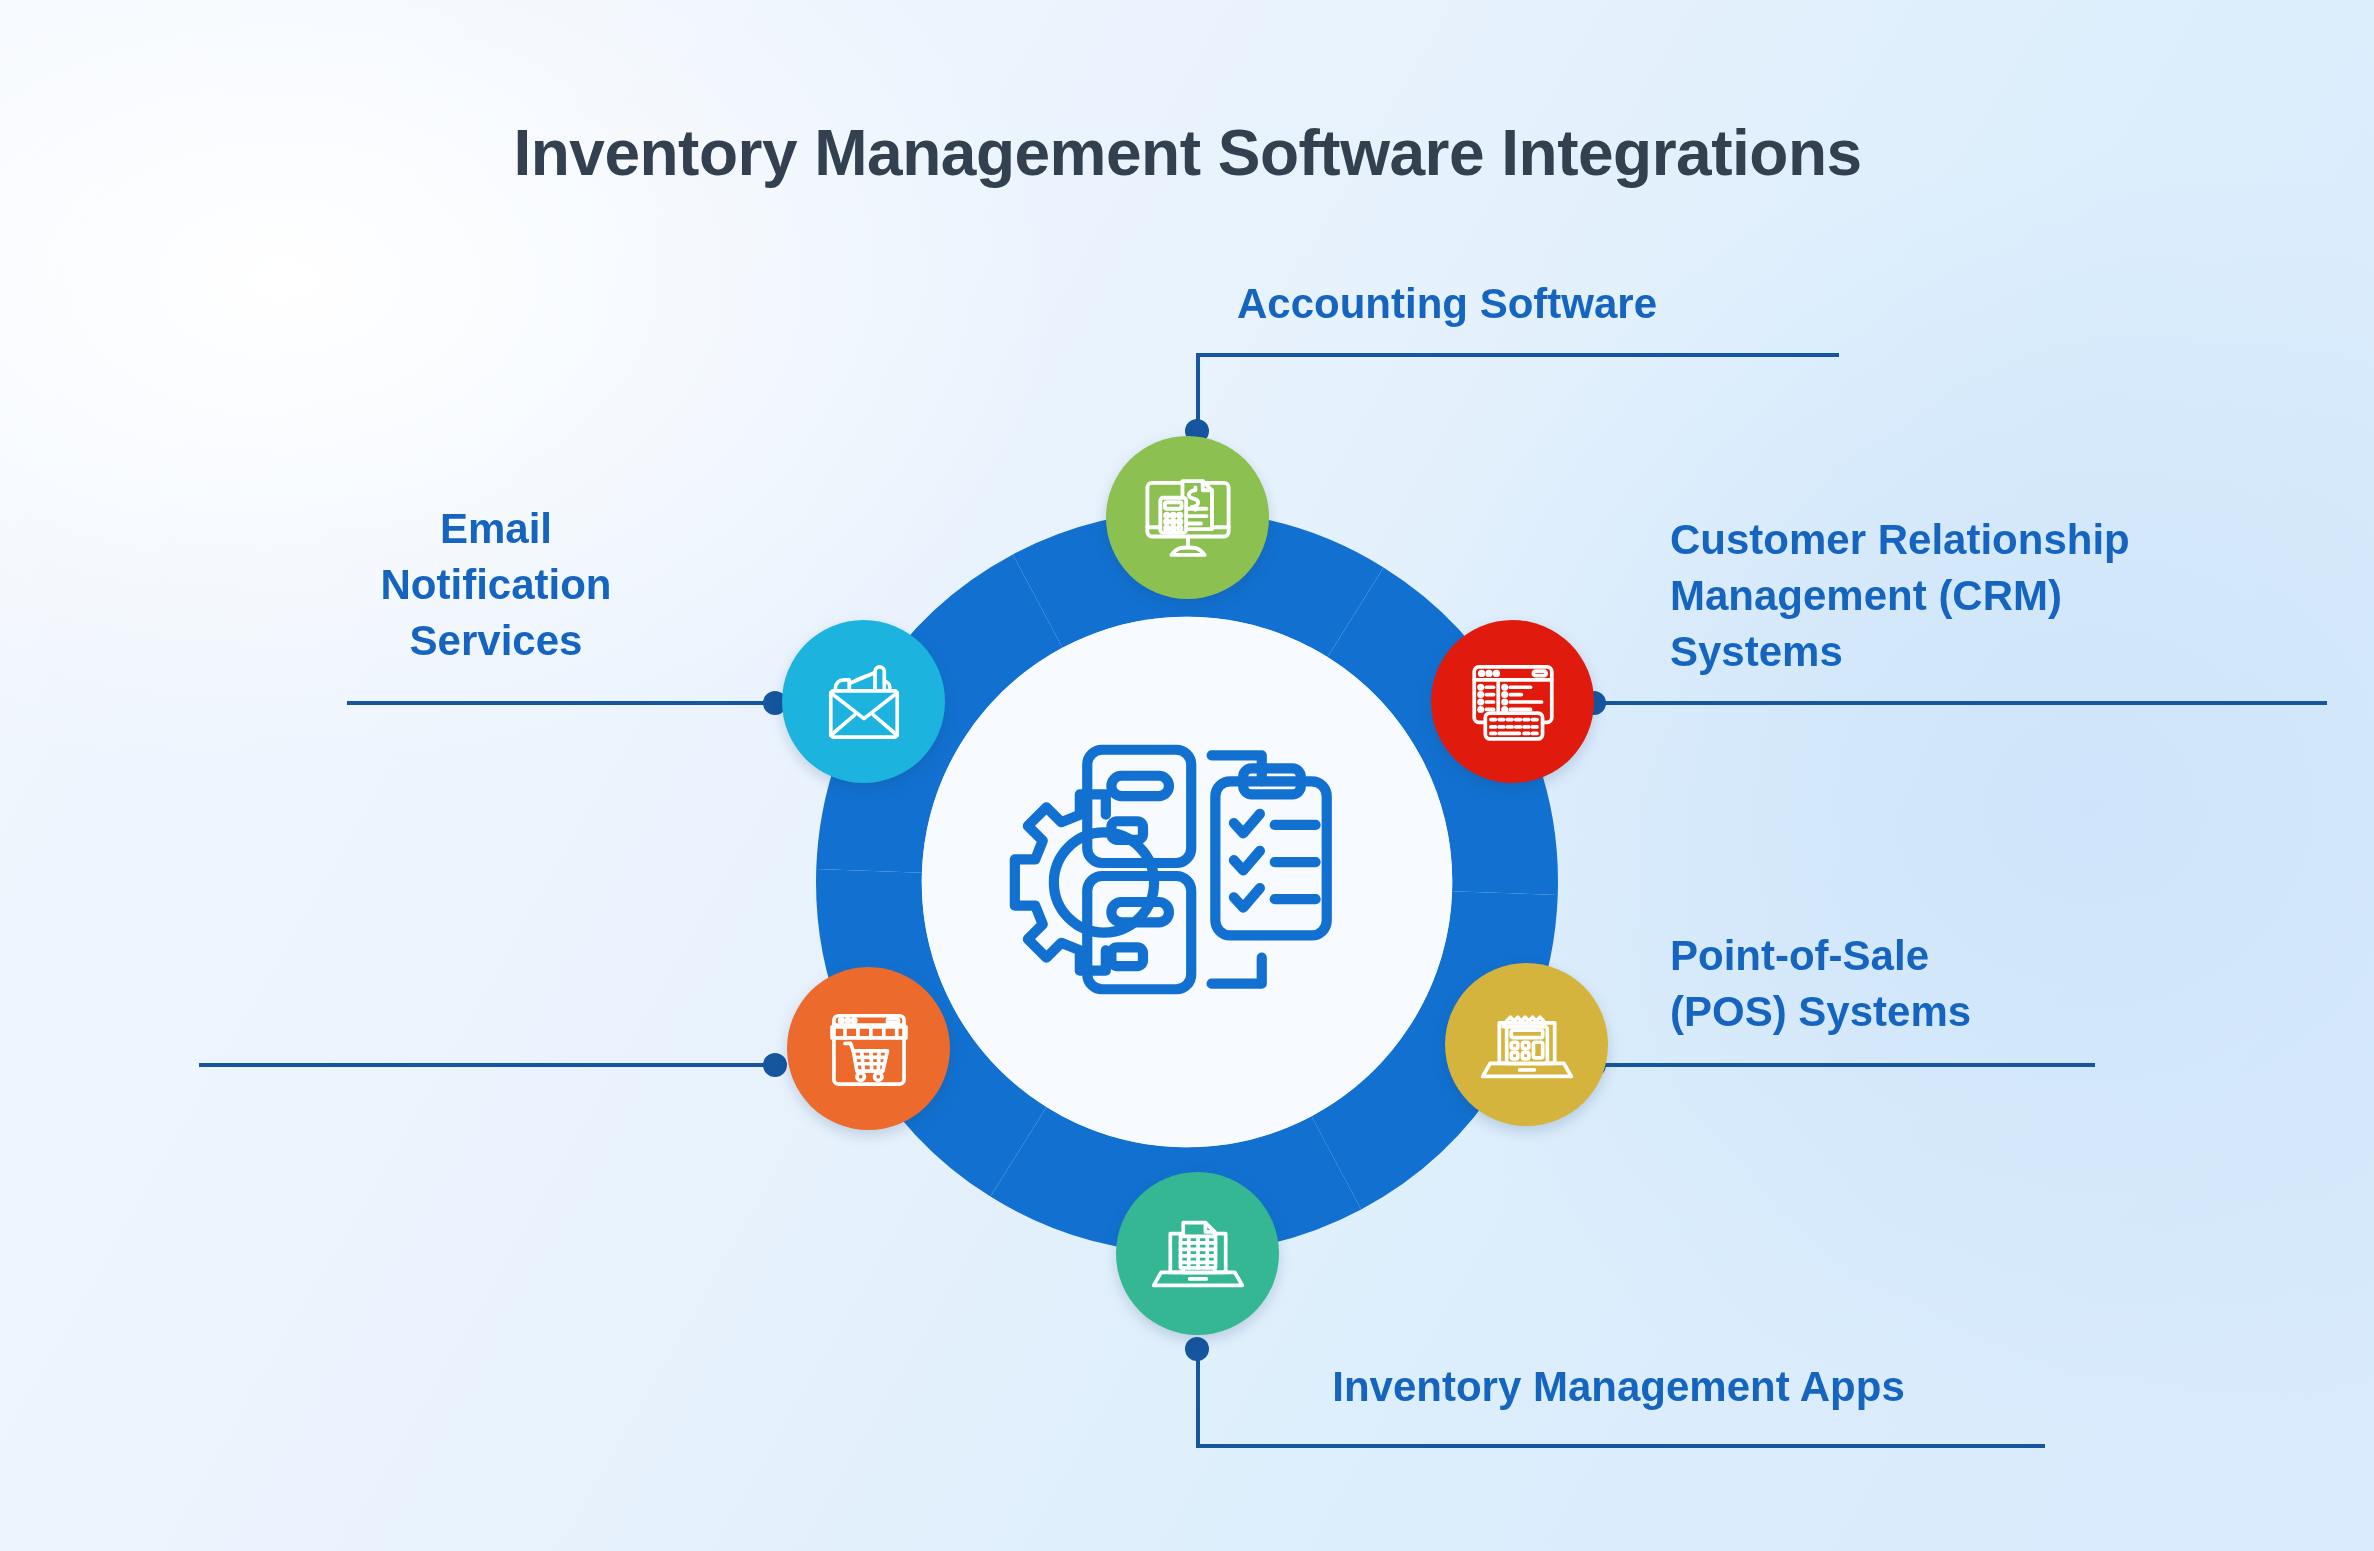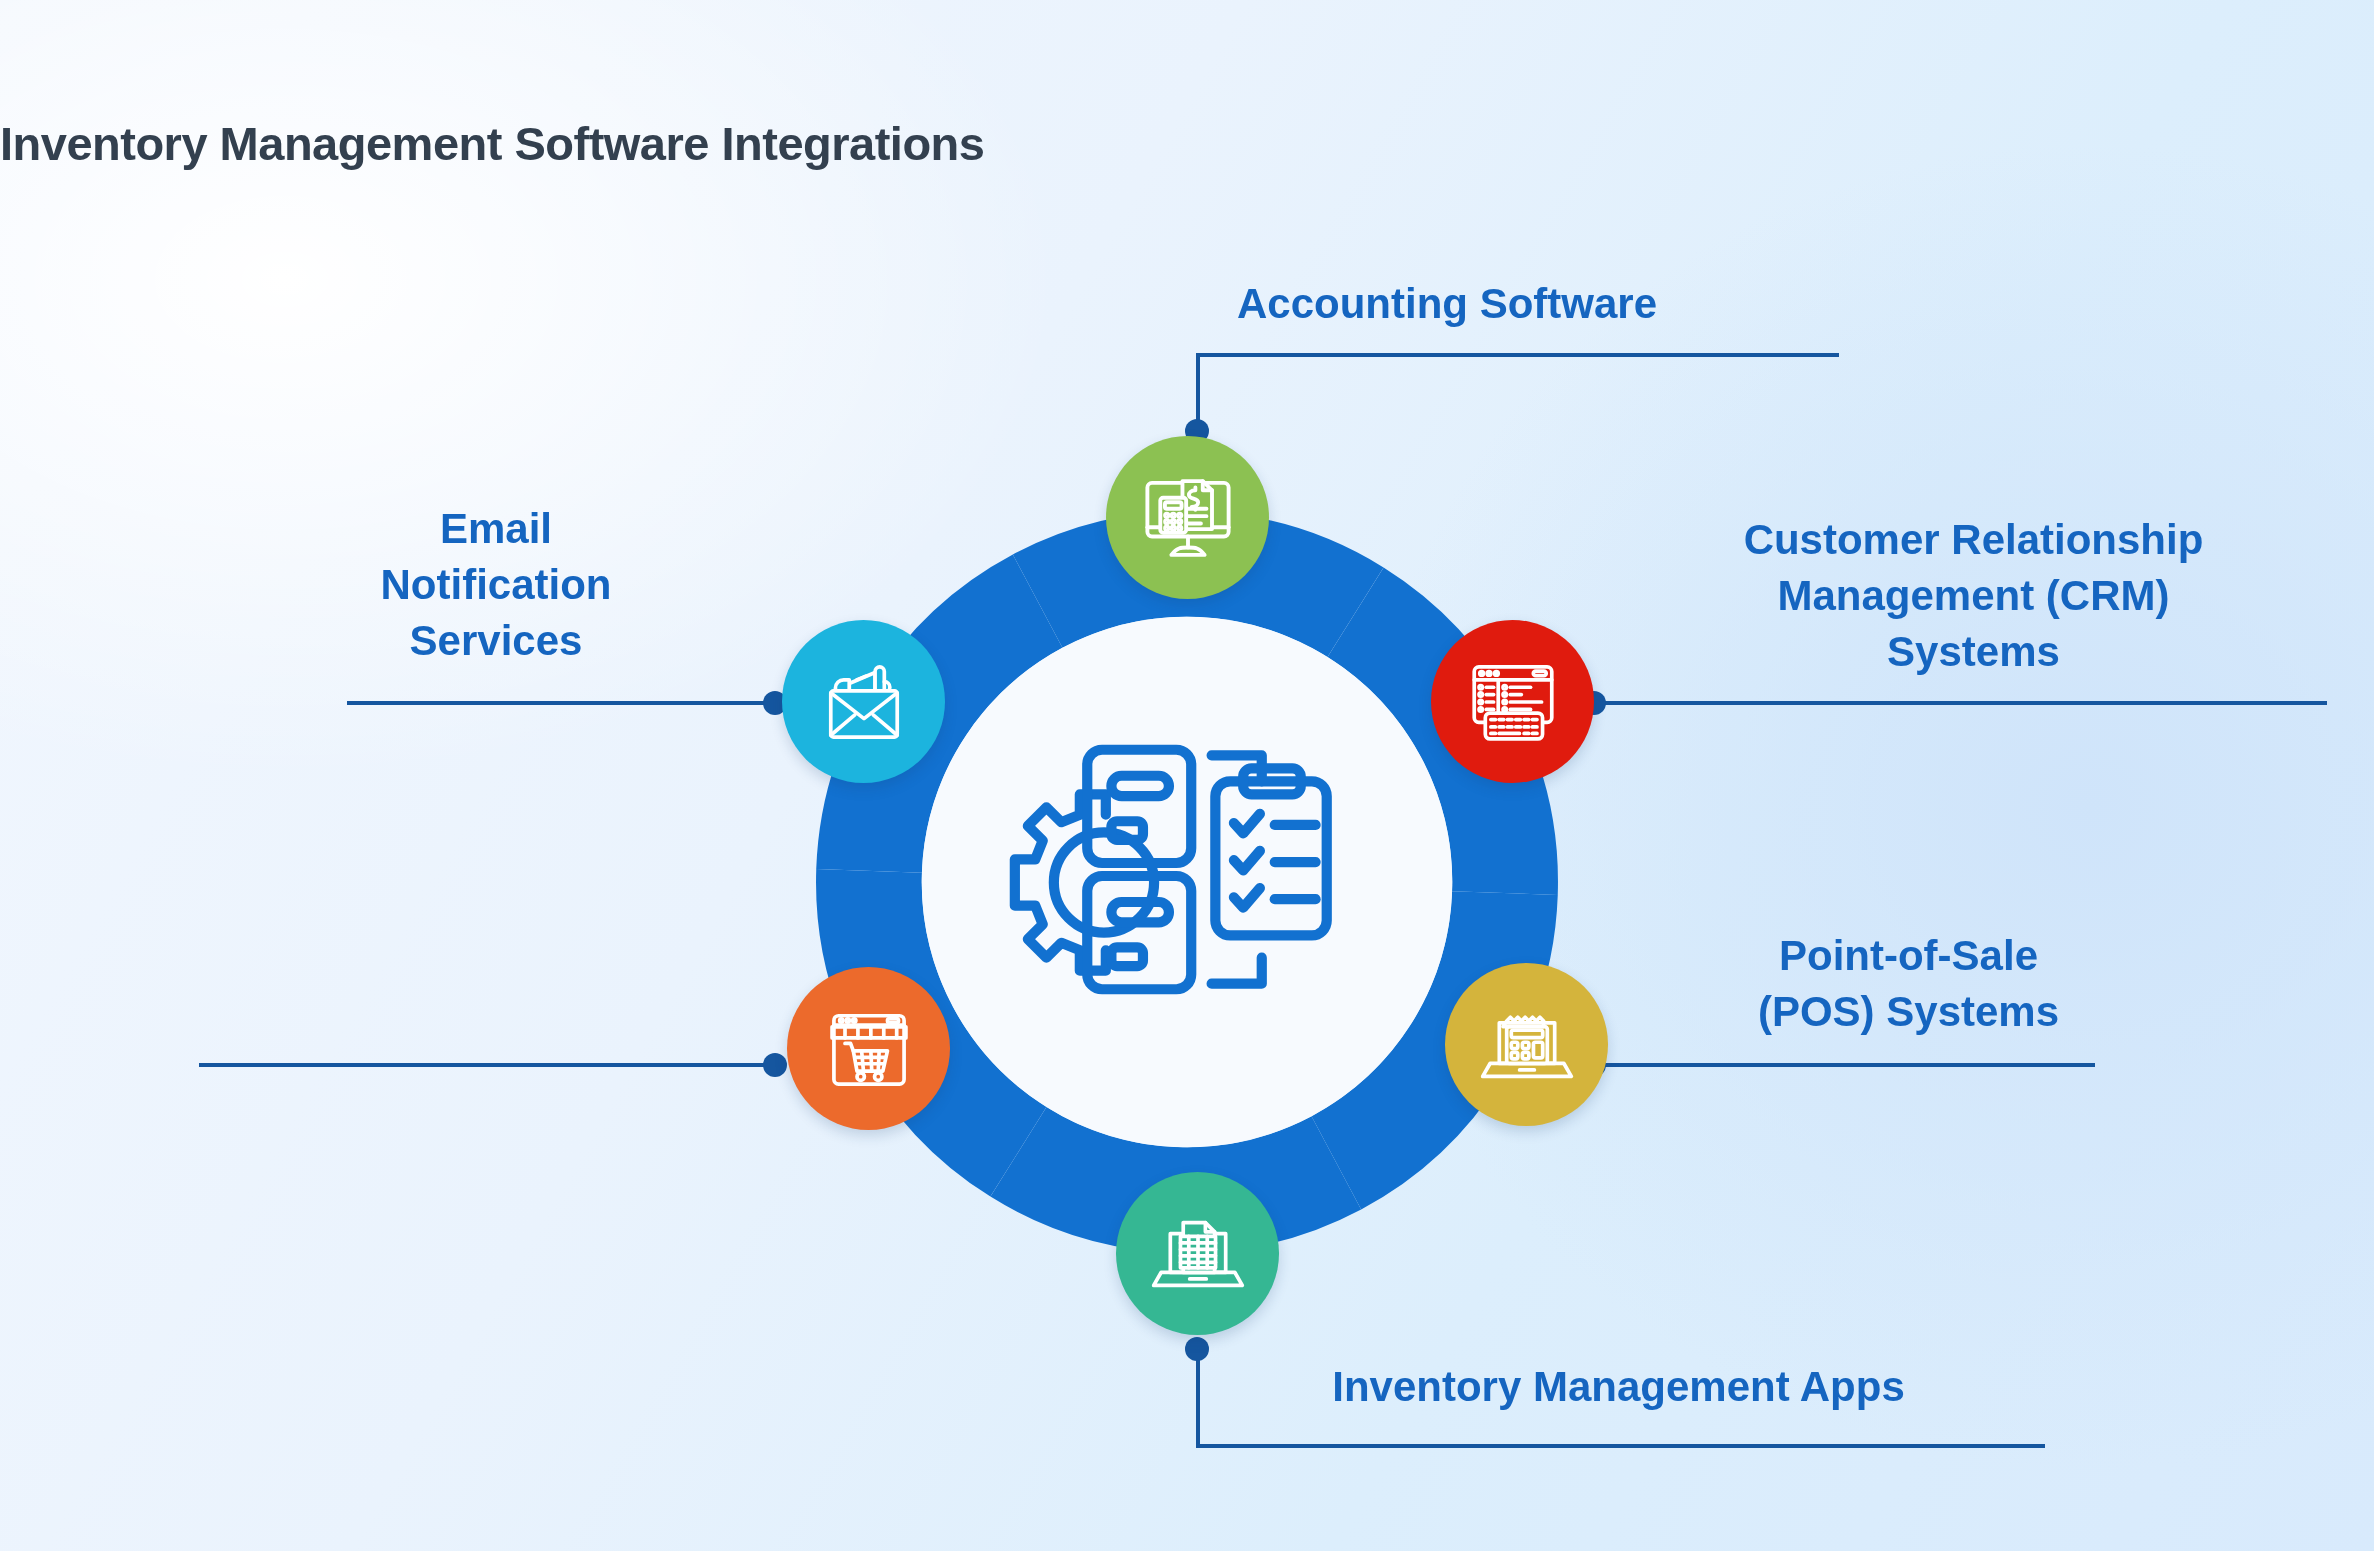--- a/index.html
+++ b/index.html
@@ -10,21 +10,22 @@
       radial-gradient(ellipse 1299px 835px at 12% 18%, #ffffff 0%, rgba(255,255,255,0) 60%),
       radial-gradient(ellipse 1113px 1020px at 88% 52%, #cfe4fa 0%, rgba(207,228,250,0) 65%),
       linear-gradient(120deg, #f2f7fe 0%, #eaf3fd 38%, #dceefc 68%, #d8eafc 100%);
     position:relative;
   }
   .stage { position:absolute; inset:0; }
 
   
   .title {
     position:absolute; top:116px; left:0; width:2375px;
-    font-size:47px; font-weight:bold; letter-spacing:-0.5px;
+    text-align:center;
+    font-size:64px; font-weight:bold; letter-spacing:-0.5px;
     color:#33404f;
   }
 
   
   .conn { position:absolute; background:#15569f; }
   .conn-h { height:3.7px; }
   .conn-v { width:3.7px; }
 
   
   .dot {
@@ -33,21 +34,21 @@
   }
 
   
   .label {
     position:absolute;
     color:#1565c0;
     font-size:42px; font-weight:bold; line-height:1.33;
     white-space:pre-line;
   }
   .label.right { text-align:center; }
-  .label.left  { text-align:center;margin-left:16px; }
+  .label.left  { text-align:left; }
   .label.center{ text-align:center; }
 
   
   .donut-wrap {
     position:absolute; left:816px; top:511px; width:742px; height:742px;
   }
   .donut-wrap svg { display:block; }
 
   
   .icon-node {

